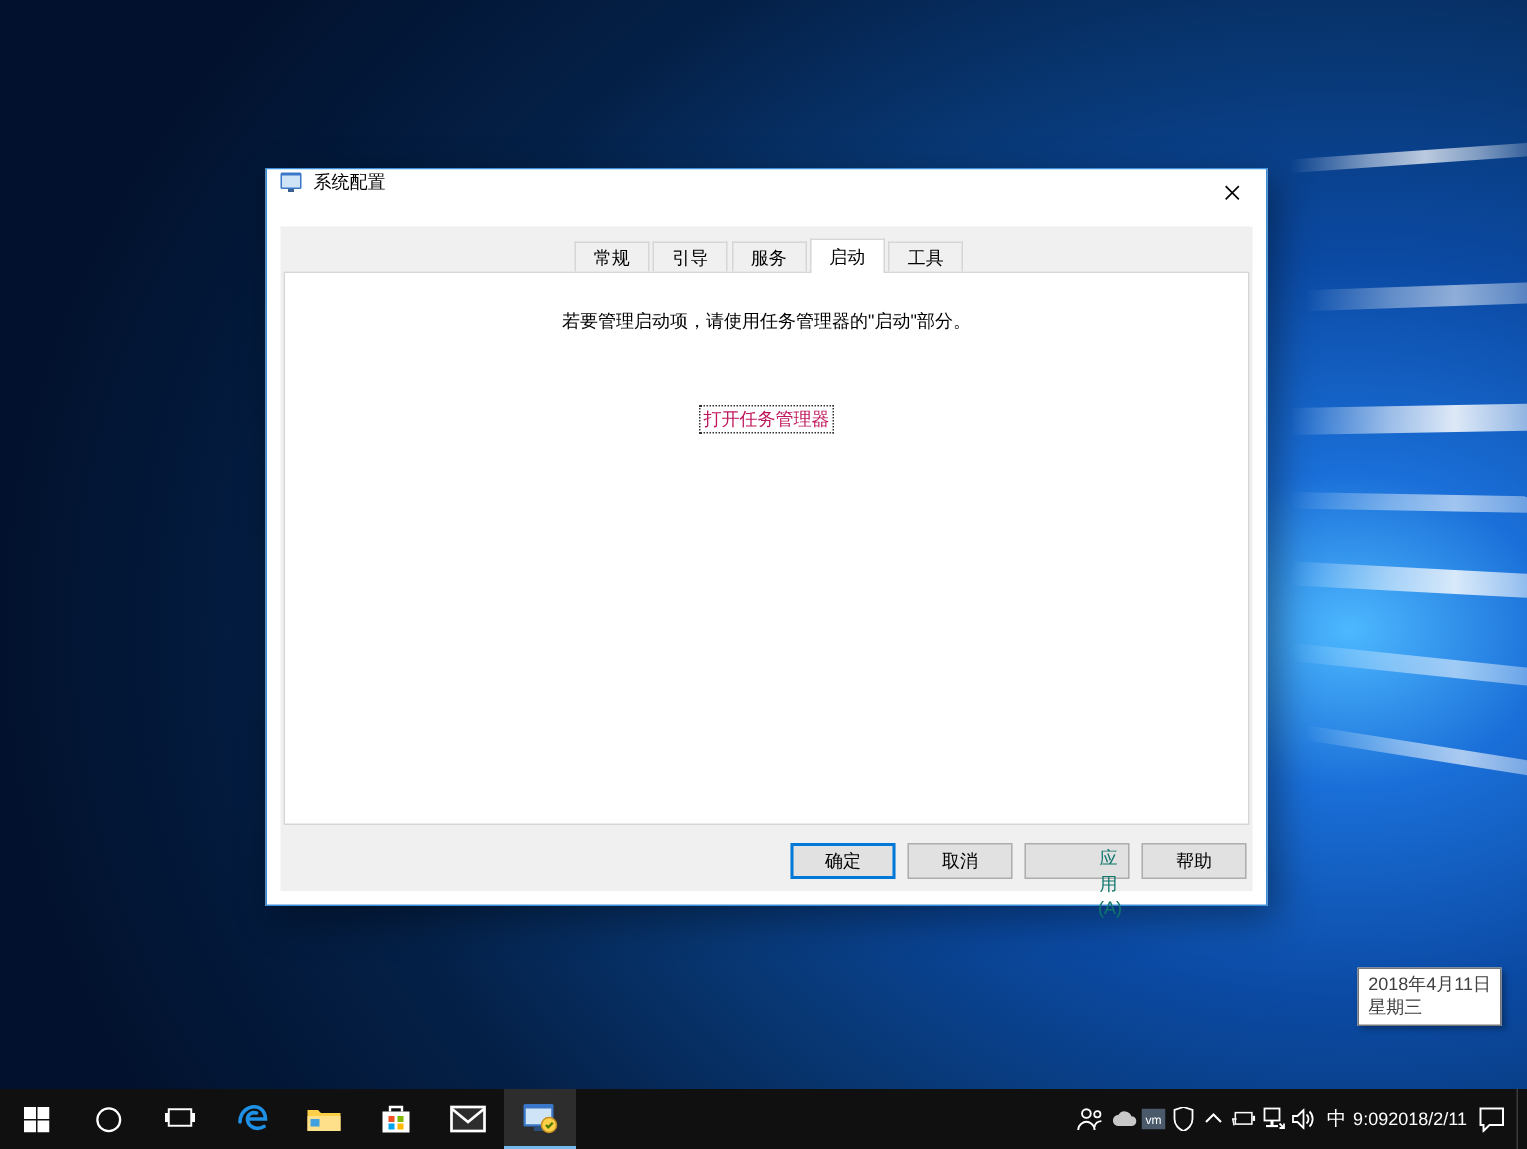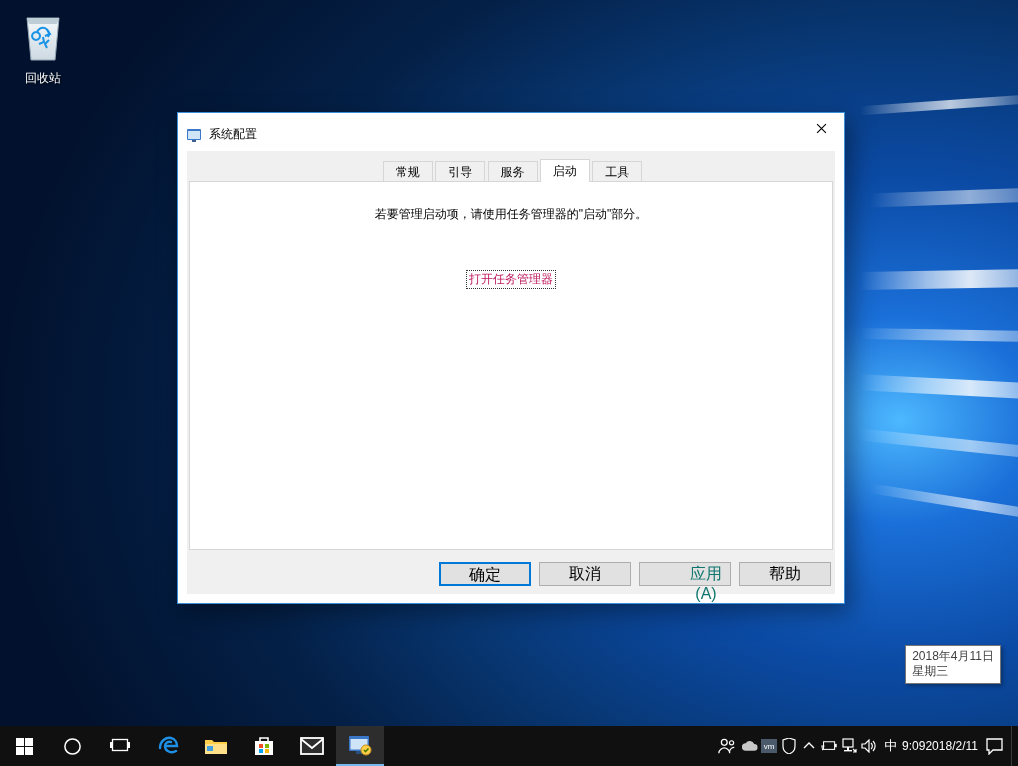--- a/index.html
+++ b/index.html
@@ -59,21 +59,21 @@
   
   .dialog {
     position: absolute;
     left: 177px; top: 112px;
     width: 666px; height: 490px;
     background: #fff;
     border: 1px solid #3a8fd8;
     box-shadow: 6px 8px 24px rgba(0,0,0,.4);
   }
   .titlebar {
-    display: flex; align-items: flex-end;
+    display: flex; align-items: flex-start;
     height: 30px;
     padding: 0 0 0 8px;
     background: #fff;
   }
   .titlebar .tico { width: 16px; height: 16px; margin-right: 7px; }
   .titlebar .ttxt { flex: 1; font-size: 12px; color: #000; }
   .titlebar .close {
     width: 46px; height: 30px;
     display: flex; align-items: center; justify-content: center;
     cursor: pointer;
@@ -144,23 +144,23 @@
   }
 
   
   .btn-row {
     position: absolute;
     right: 4px; bottom: 8px;
     display: flex;
     gap: 8px;
   }
   .btn-row button {
-    width: 92px; height: 24px;
+    width: 70px; height: 24px;
     font-family: Liberation Sans, sans-serif;
-    font-size: 16px;
+    font-size: 12px;
     background: #e1e1e1;
     border: 1px solid #adadad;
     cursor: pointer;
   }
   .btn-row button.default {
     border: 2px solid #0078d7;
     background: #e1e1e1;
   }
   .btn-row button.disabled {
     color: #0f766e;
@@ -240,37 +240,20 @@
 
 <div class="desktop">
   <div class="streak s1"></div>
   <div class="streak s2"></div>
   <div class="streak s3"></div>
   <div class="streak s4"></div>
   <div class="streak s5"></div>
   <div class="streak s6"></div>
   <div class="streak s7"></div>
 
-  <div class="desktop-icon">
-    <div class="ico-box">
-      <svg class="bin-svg" viewBox="0 0 48 56">
-        <defs>
-          <linearGradient id="bgrad" x1="0" y1="0" x2="0" y2="1">
-            <stop offset="0" stop-color="#f4f8fb"></stop>
-            <stop offset="1" stop-color="#cdd9e2"></stop>
-          </linearGradient>
-        </defs>
-        <path d="M8 10 L40 10 L36 52 L12 52 Z" fill="url(#bgrad)" stroke="#93a5b2" stroke-width="1"></path>
-        <path d="M8 10 L40 10 L38 16 L10 16 Z" fill="#bfcdd7"></path>
-        <path d="M17 24 a4 4 0 1 0 .1 0 M28 22 l3 4 -5 2 M20 36 l5 -2 -1 -5 M30 32 l-4 4 2 4" fill="none" stroke="#1792e6" stroke-width="2"></path>
-        <path d="M18 25 a6 6 0 1 1 11 4" fill="none" stroke="#1792e6" stroke-width="2"></path>
-      </svg>
-    </div>
-    <div class="label">回收站</div>
-  </div>
 
   <div class="dialog">
     <div class="titlebar">
       <span class="tico">
         <svg viewBox="0 0 16 16">
           <rect x="1" y="2" width="14" height="11" rx="1" fill="#3a77c8"></rect>
           <rect x="2" y="4" width="12" height="8" fill="#cfe4f7"></rect>
           <rect x="6" y="13" width="4" height="2" fill="#3a6090"></rect>
         </svg>
       </span>

